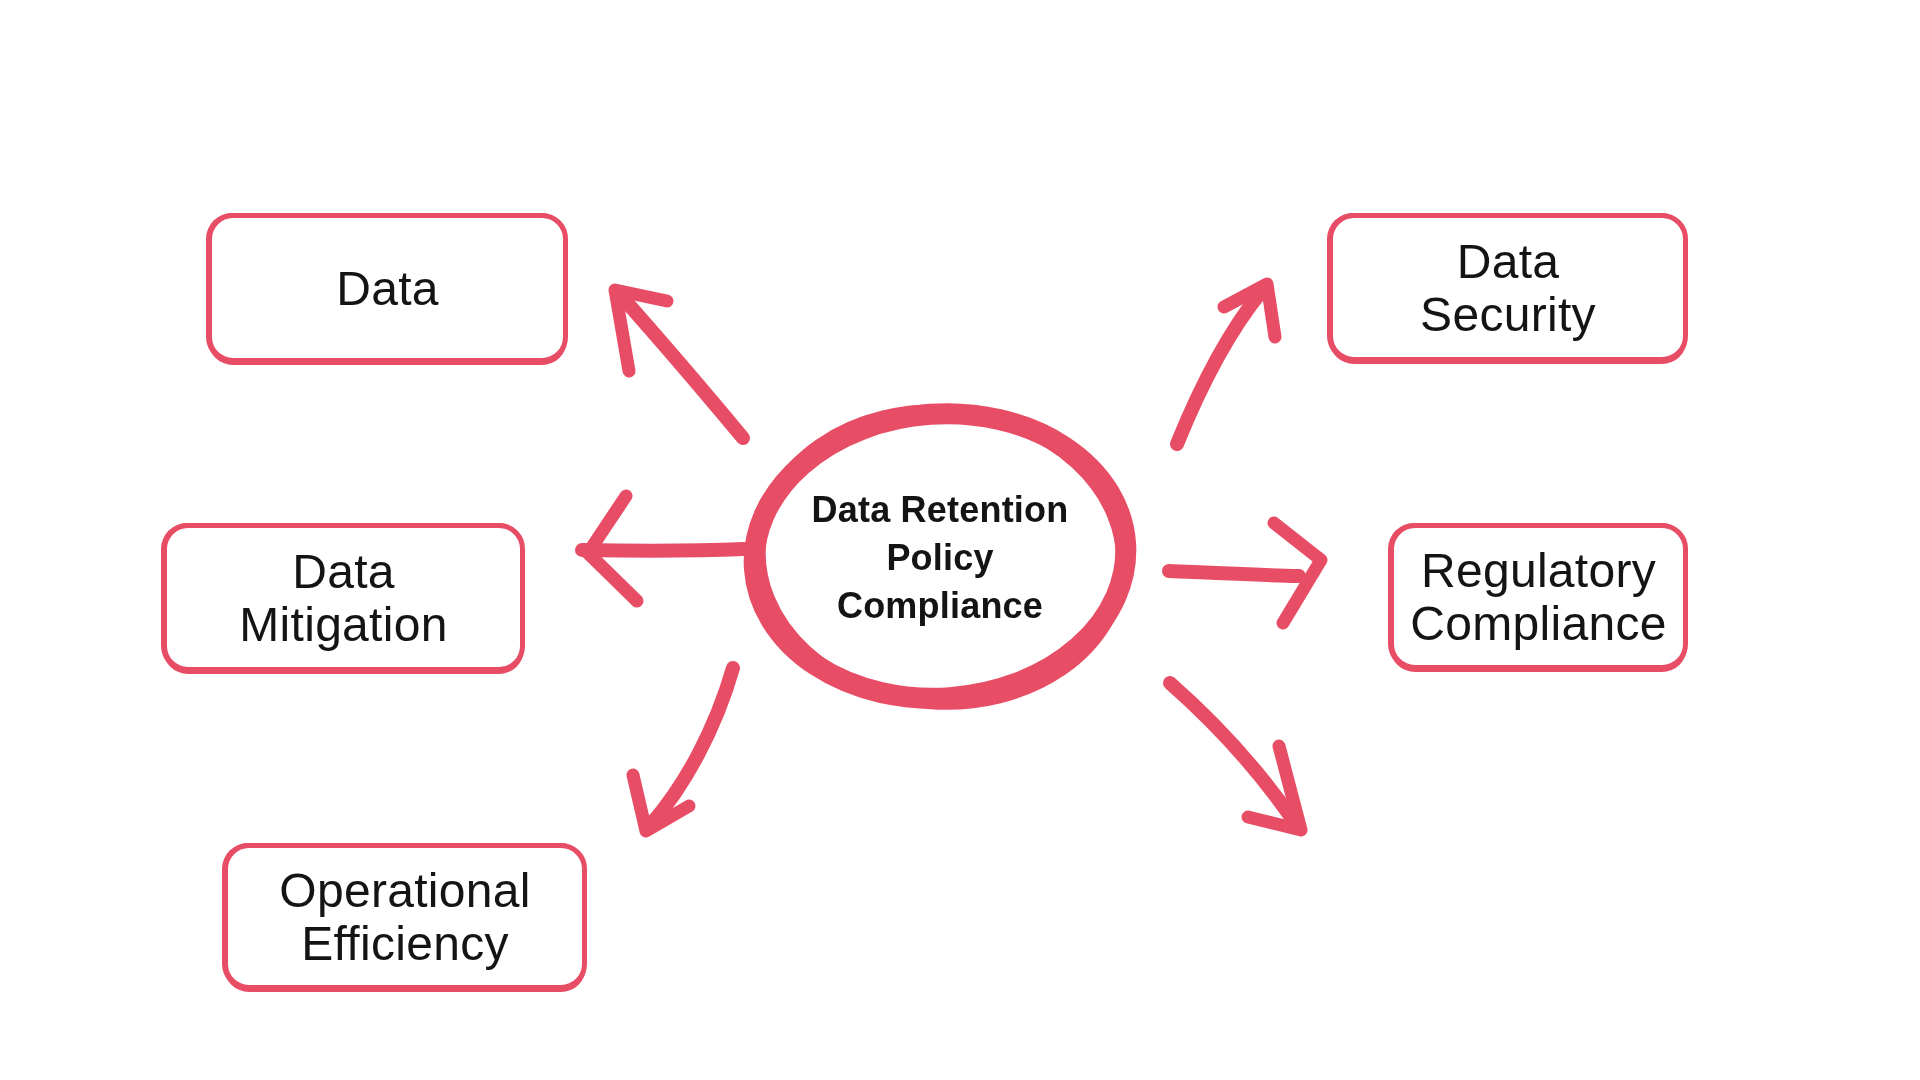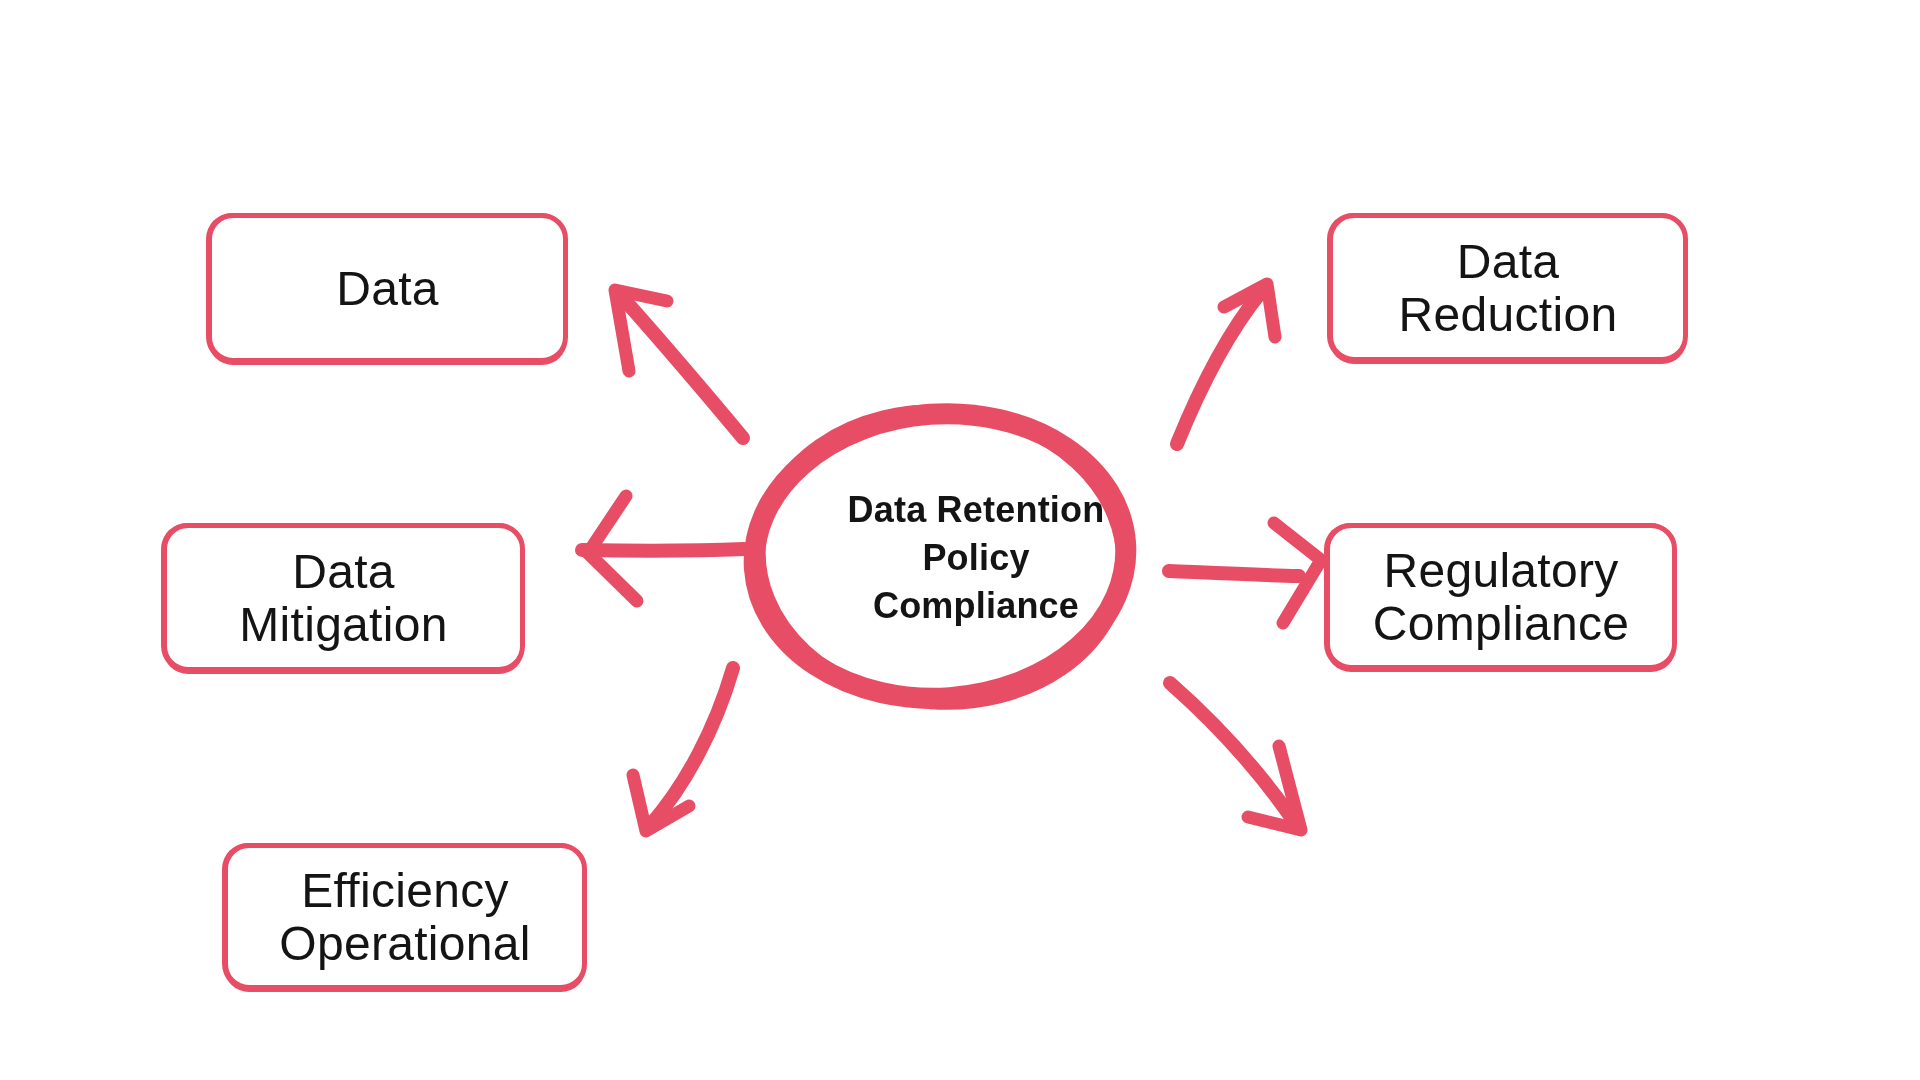--- a/index.html
+++ b/index.html
@@ -93,44 +93,44 @@
       <path class="sketch-stroke" stroke-width="14" d="M 1169 571 C 1215 573 1255 575 1299 576"></path>
       <path class="sketch-stroke" stroke-width="13" d="M 1274 523 L 1321 560 L 1283 623"></path>
     </g>
 
     <g>
       <path class="sketch-stroke" stroke-width="14" d="M 1170 683 C 1212 720 1255 765 1293 820"></path>
       <path class="sketch-stroke" stroke-width="13" d="M 1279 746 L 1301 830 L 1248 817"></path>
     </g>
   </svg>
 
-  <div class="center-label" style="left:806px;top:460px;width:340px;height:195px;">
+  <div class="center-label" style="left:770px;top:460px;width:340px;height:195px;">
     <span class="node-line">Data Retention</span>
     <span class="node-line">Policy</span>
     <span class="node-line">Compliance</span>
   </div>
 
   <div class="node-box" style="left:207px;top:173px;width:361px;height:150px;">
     <span class="node-line">Data</span>
   </div>
 
   <div class="node-box" style="left:162px;top:483px;width:363px;height:149px;">
     <span class="node-line">Data</span>
     <span class="node-line">Mitigation</span>
   </div>
 
   <div class="node-box" style="left:223px;top:803px;width:364px;height:147px;">
+    <span class="node-line">Operational</span>
     <span class="node-line">Efficiency</span>
-    <span class="node-line">Operational</span>
   </div>
 
   <div class="node-box" style="left:1328px;top:173px;width:360px;height:149px;">
     <span class="node-line">Data</span>
-    <span class="node-line">Reduction</span>
+    <span class="node-line">Security</span>
   </div>
 
-  <div class="node-box" style="left:1325px;top:483px;width:352px;height:147px;">
+  <div class="node-box" style="left:1389px;top:483px;width:299px;height:147px;">
     <span class="node-line">Regulatory</span>
     <span class="node-line">Compliance</span>
   </div>
 
 
 </div>
 
 </body></html>

